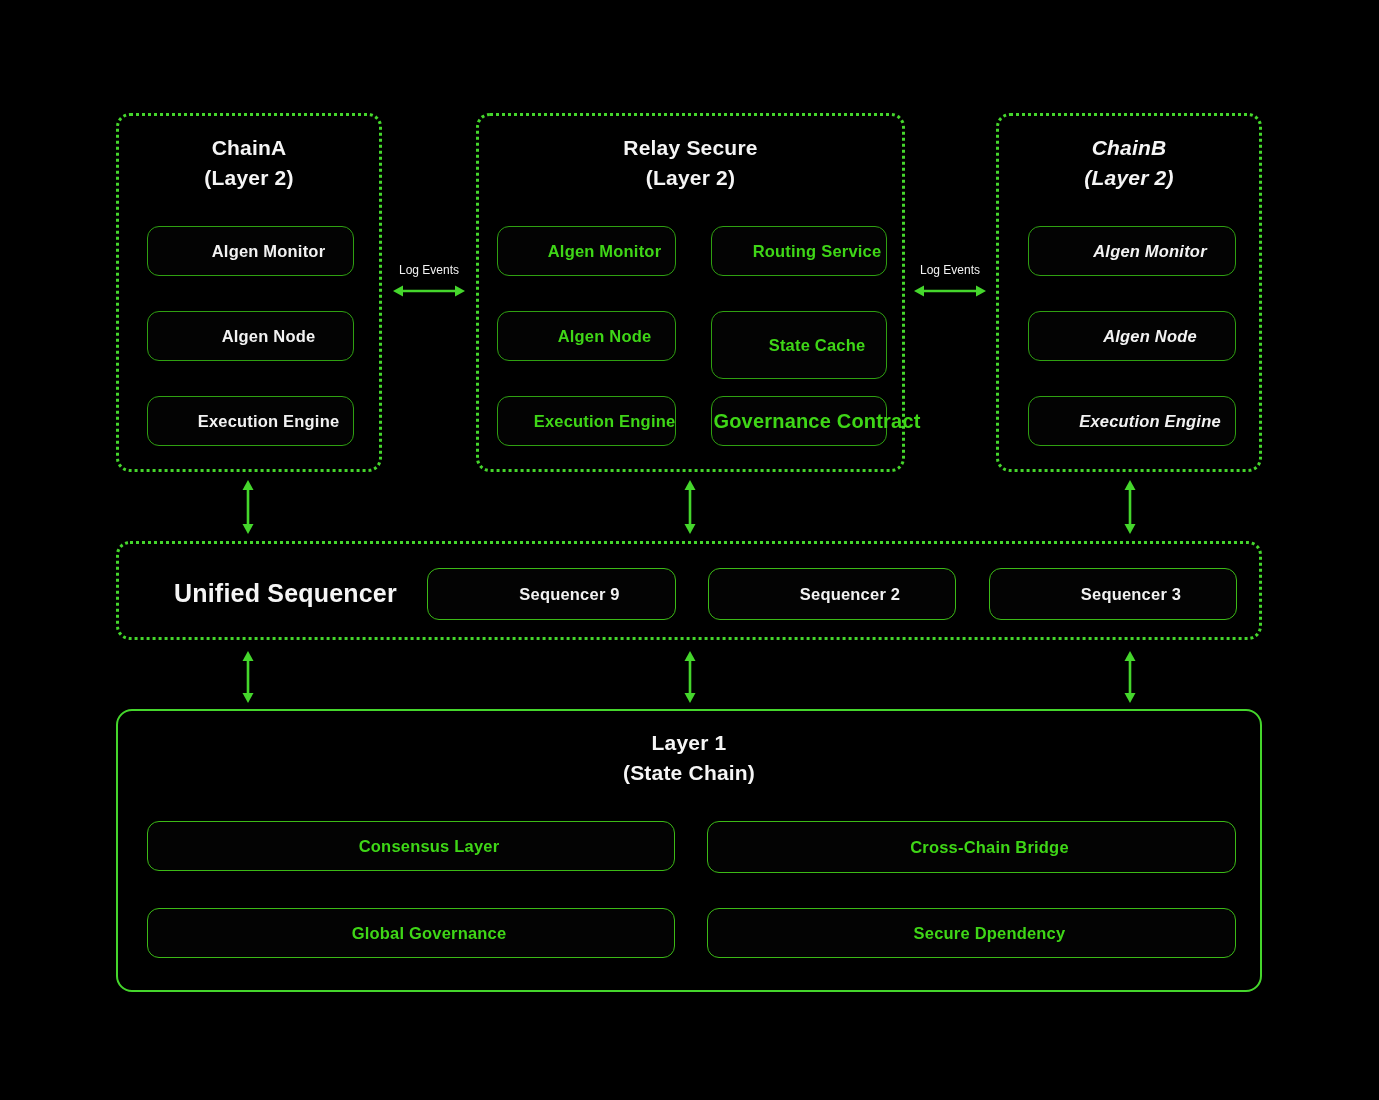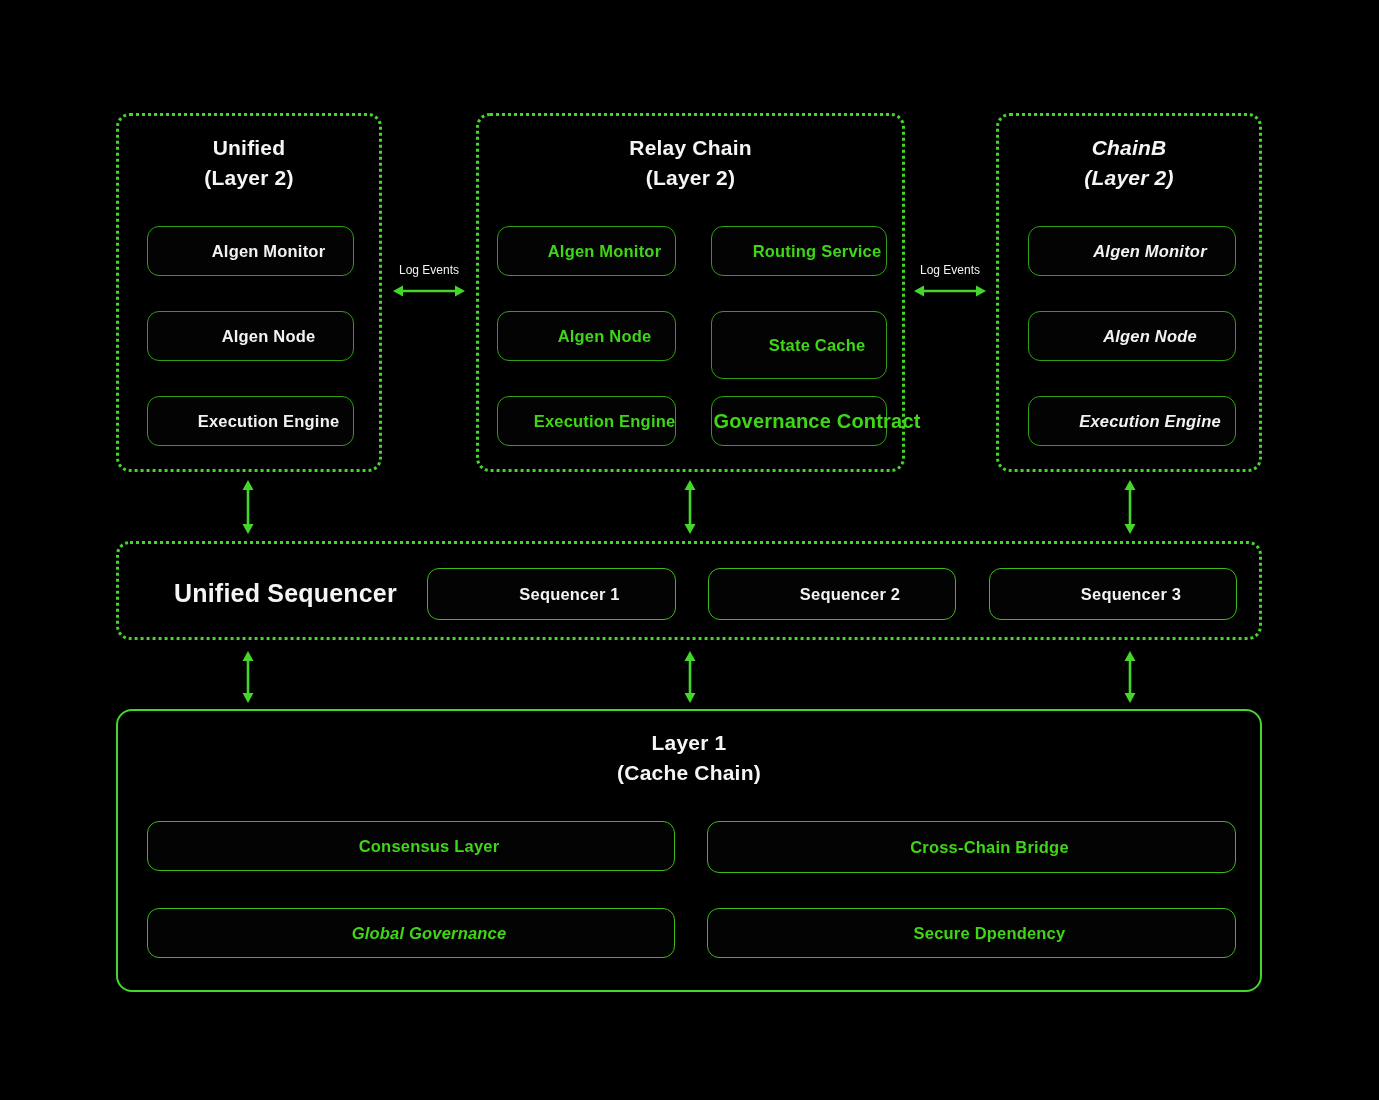--- a/index.html
+++ b/index.html
@@ -36,31 +36,31 @@
   svg line { stroke: #45d62c; stroke-width: 2.6; }
   svg polygon { fill: #45d62c; }
 </style>
 </head>
 <body>
 
 <div class="stage">
 
   <section class="panel dotted" style="left:116px; top:113px; width:266px; height:359px;">
     <div class="panel-title">
-      <div>Unified</div>
+      <div>ChainA</div>
       <div>(Layer 2)</div>
     </div>
     <div class="node white" style="left:28px; top:110px; width:207px; height:50px;">Algen Monitor</div>
     <div class="node white" style="left:28px; top:195px; width:207px; height:50px;">Algen Node</div>
     <div class="node white" style="left:28px; top:280px; width:207px; height:50px;">Execution Engine</div>
   </section>
 
   <section class="panel dotted" style="left:476px; top:113px; width:429px; height:359px;">
     <div class="panel-title">
-      <div>Relay Chain</div>
+      <div>Relay Secure</div>
       <div>(Layer 2)</div>
     </div>
     <div class="node green" style="left:18px; top:110px; width:179px; height:50px;">Algen Monitor</div>
     <div class="node green" style="left:232px; top:110px; width:176px; height:50px;">Routing Service</div>
     <div class="node green" style="left:18px; top:195px; width:179px; height:50px;">Algen Node</div>
     <div class="node green" style="left:232px; top:195px; width:176px; height:68px;">State Cache</div>
     <div class="node green" style="left:18px; top:280px; width:179px; height:50px;">Execution Engine</div>
     <div class="node green" style="left:232px; top:280px; width:176px; height:50px; font-size:20px;">Governance Contract</div>
   </section>
 
@@ -99,21 +99,21 @@
     <polygon points="8,55 2.5,45 13.5,45"></polygon>
   </svg>
   <svg class="arrow" style="left:1122px; top:479px;" width="16" height="56" viewBox="0 0 16 56">
     <line x1="8" y1="10" x2="8" y2="46"></line>
     <polygon points="8,1 2.5,11 13.5,11"></polygon>
     <polygon points="8,55 2.5,45 13.5,45"></polygon>
   </svg>
 
   <section class="panel dotted" style="left:116px; top:541px; width:1146px; height:99px;">
     <div class="seq-title">Unified Sequencer</div>
-    <div class="node white bright-border" style="left:308px; top:24px; width:249px; height:52px;">Sequencer 1</div>
+    <div class="node white bright-border" style="left:308px; top:24px; width:249px; height:52px;">Sequencer 9</div>
     <div class="node white bright-border" style="left:589px; top:24px; width:248px; height:52px;">Sequencer 2</div>
     <div class="node white bright-border" style="left:870px; top:24px; width:248px; height:52px;">Sequencer 3</div>
   </section>
 
   <svg class="arrow" style="left:240px; top:650px;" width="16" height="54" viewBox="0 0 16 54">
     <line x1="8" y1="10" x2="8" y2="44"></line>
     <polygon points="8,1 2.5,11 13.5,11"></polygon>
     <polygon points="8,53 2.5,43 13.5,43"></polygon>
   </svg>
   <svg class="arrow" style="left:682px; top:650px;" width="16" height="54" viewBox="0 0 16 54">
@@ -123,21 +123,21 @@
   </svg>
   <svg class="arrow" style="left:1122px; top:650px;" width="16" height="54" viewBox="0 0 16 54">
     <line x1="8" y1="10" x2="8" y2="44"></line>
     <polygon points="8,1 2.5,11 13.5,11"></polygon>
     <polygon points="8,53 2.5,43 13.5,43"></polygon>
   </svg>
 
   <section class="panel solid" style="left:116px; top:709px; width:1146px; height:283px;">
     <div class="panel-title">
       <div>Layer 1</div>
-      <div>(Cache Chain)</div>
+      <div>(State Chain)</div>
     </div>
     <div class="node green bright-border" style="left:29px; top:110px; width:528px; height:50px;">Consensus Layer</div>
     <div class="node green bright-border" style="left:589px; top:110px; width:529px; height:52px;">Cross-Chain Bridge</div>
-    <div class="node green bright-border" style="left:29px; top:197px; width:528px; height:50px;font-style:italic;">Global Governance</div>
+    <div class="node green bright-border" style="left:29px; top:197px; width:528px; height:50px;">Global Governance</div>
     <div class="node green bright-border" style="left:589px; top:197px; width:529px; height:50px;">Secure Dpendency</div>
   </section>
 
 </div>
 
 </body></html>

